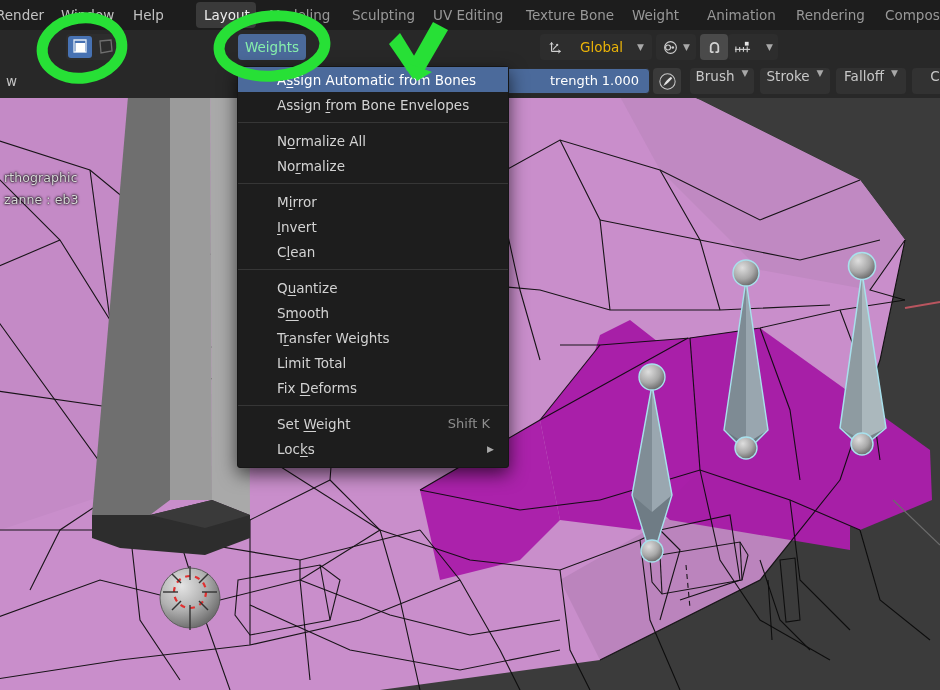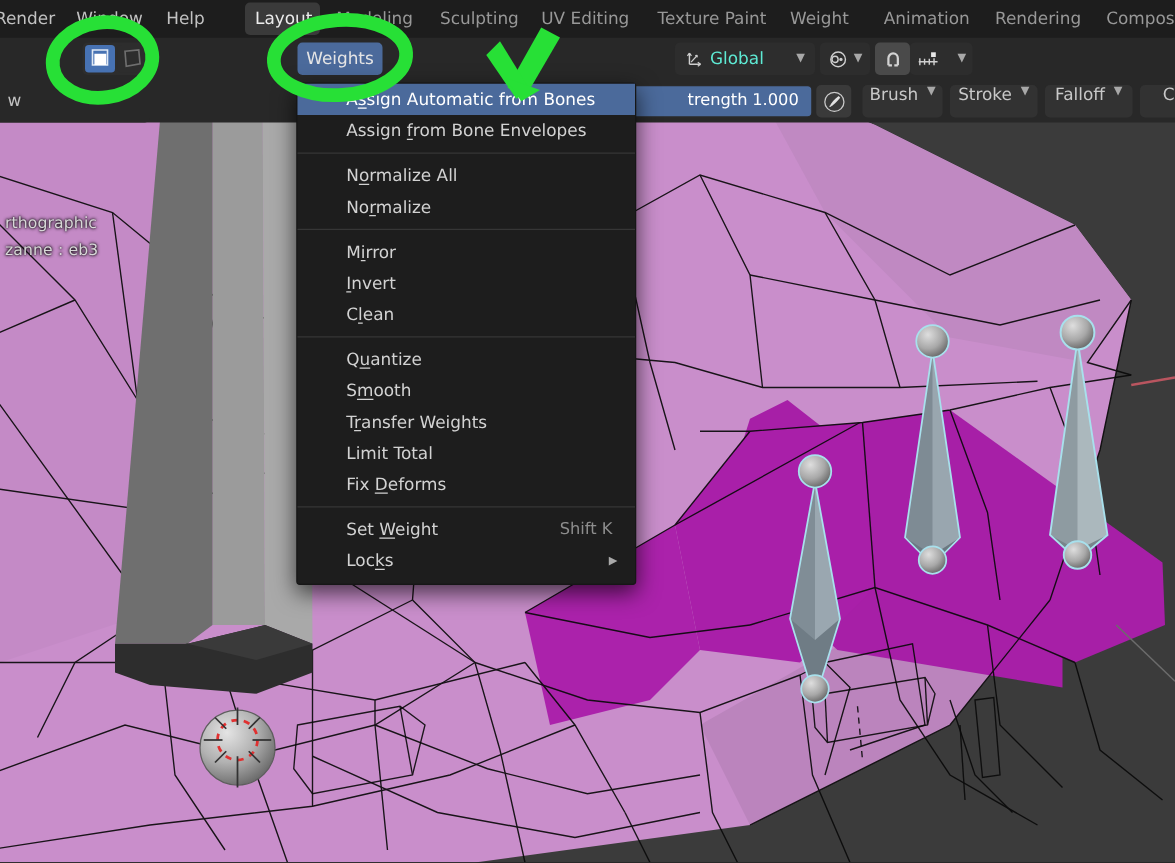--- a/index.html
+++ b/index.html
@@ -103,21 +103,21 @@
   #sel-icon-a { left: 68px; background: #4772b3; }
   #sel-icon-b { left: 94px; background: #2d2d2d; }
 
   #weights-btn {
     position: absolute;
     left: 238px; top: 34px;
     width: 68px; height: 26px;
     background: #4b6a9b;
     border-radius: 4px;
     display: flex; align-items: center; justify-content: center;
-    color: #e5e5e5; font-size: 13.5px;
+    color: #86efac; font-size: 13.5px;
   }
 
   .orient-box {
     position: absolute;
     top: 34px; height: 26px;
     background: #2d2d2d;
     border-radius: 4px;
     display: flex; align-items: center;
     box-sizing: border-box;
   }
@@ -453,21 +453,21 @@
   <div class="orient-box" style="left:540px; width:112px; padding:0 8px;">
     <span style="display:inline-flex;">
       <svg width="16" height="16" viewBox="0 0 18 18">
         <path d="M4,14 L4,4 M4,14 L14,14" stroke="#cfcfcf" stroke-width="1.3" fill="none"></path>
         <path d="M4,4 L2.2,6.5 M4,4 L5.8,6.5" stroke="#cfcfcf" stroke-width="1.1" fill="none"></path>
         <path d="M14,14 L11.5,12.2 M14,14 L11.5,15.8" stroke="#cfcfcf" stroke-width="1.1" fill="none"></path>
         <path d="M5.5,12 L11,6" stroke="#cfcfcf" stroke-width="1.2" fill="none"></path>
         <path d="M11,6 L9.2,6.2 M11,6 L10.8,7.8" stroke="#cfcfcf" stroke-width="1.1" fill="none"></path>
       </svg>
     </span>
-    <span style="margin-left:4px; color:#5eead4; font-size:13.5px;">Global</span>
+    <span style="margin-left:16px; color:#eab308; font-size:13.5px;">Global</span>
     <span style="margin-left:auto; font-size:9px; color:#a8a8a8;">▼</span>
   </div>
 
   <div class="orient-box" style="left:656px; width:40px; padding:0 6px;">
     <span style="display:inline-flex;">
       <svg width="17" height="17" viewBox="0 0 18 18">
         <circle cx="9" cy="9" r="6.2" fill="none" stroke="#cfcfcf" stroke-width="1.2"></circle>
         <circle cx="6.4" cy="9" r="2.6" fill="none" stroke="#cfcfcf" stroke-width="1.2"></circle>
         <circle cx="11.4" cy="9" r="1.4" fill="#cfcfcf"></circle>
       </svg>
@@ -500,21 +500,21 @@
   <div id="tab-active-bg"></div>
 
   <div class="menu-word" style="left:-4px;">Render</div>
   <div class="menu-word" style="left:61px;">Window</div>
   <div class="menu-word" style="left:133px;">Help</div>
 
   <div class="tab-word active" style="left:204px;">Layout</div>
   <div class="tab-word" style="left:269px;">Modeling</div>
   <div class="tab-word" style="left:352px;">Sculpting</div>
   <div class="tab-word" style="left:433px;">UV Editing</div>
-  <div class="tab-word" style="left:526px;">Texture Paint</div>
+  <div class="tab-word" style="left:526px;">Texture Bone</div>
   <div class="tab-word" style="left:632px;">Weight</div>
   <div class="tab-word" style="left:707px;">Animation</div>
   <div class="tab-word" style="left:796px;">Rendering</div>
   <div class="tab-word" style="left:885px;">Compos</div>
 
   <div id="weights-menu">
       <div class="mi highlight">
         <span>A<span class="u">s</span>sign Automatic from Bones</span>
       </div>
       <div class="mi">

